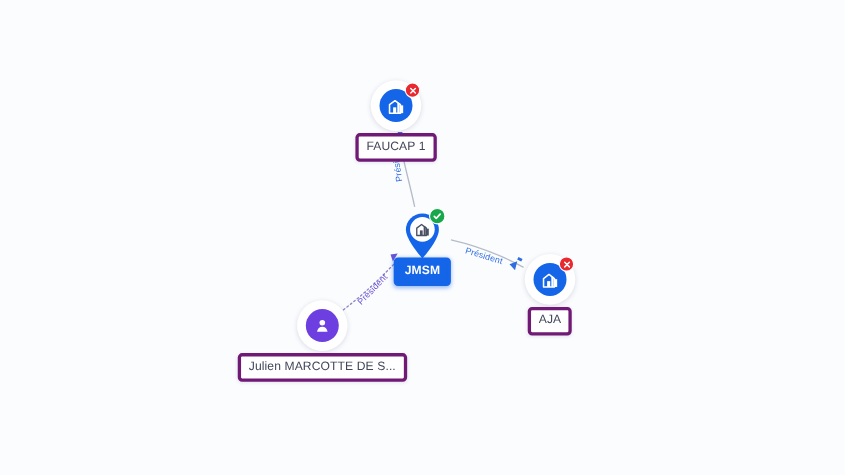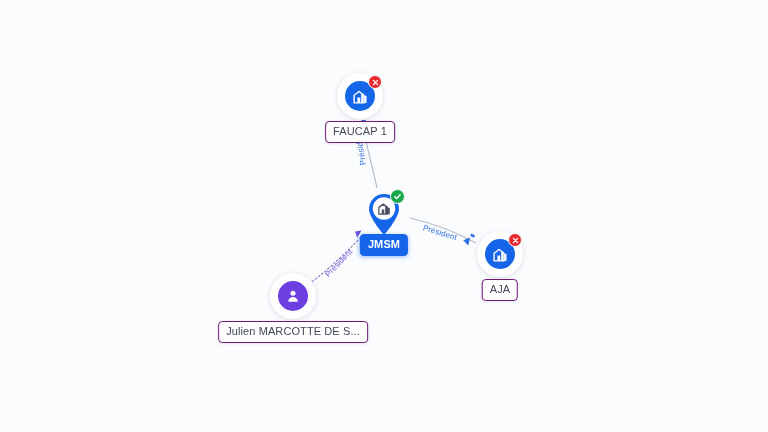--- a/index.html
+++ b/index.html
@@ -81,21 +81,21 @@
     position: absolute;
     left: 50%;
     transform: translateX(-50%);
     top: 25px;
     white-space: nowrap;
     font-size: 11px;
     line-height: 1;
     padding: 4px 7px 5px 7px;
     border-radius: 4px;
     background: #ffffff;
-    border: 1px solid #701a75;
+    border: 3px solid #701a75;
     color: #41475a;
     box-shadow: 0 1px 3px rgba(30, 50, 90, 0.10);
     letter-spacing: 0.1px;
   }
   .node-label.selected {
     background: #1565e8;
     border-color: #1565e8;
     color: #ffffff;
     font-weight: bold;
     box-shadow: 0 1px 4px rgba(21, 101, 232, 0.45);

